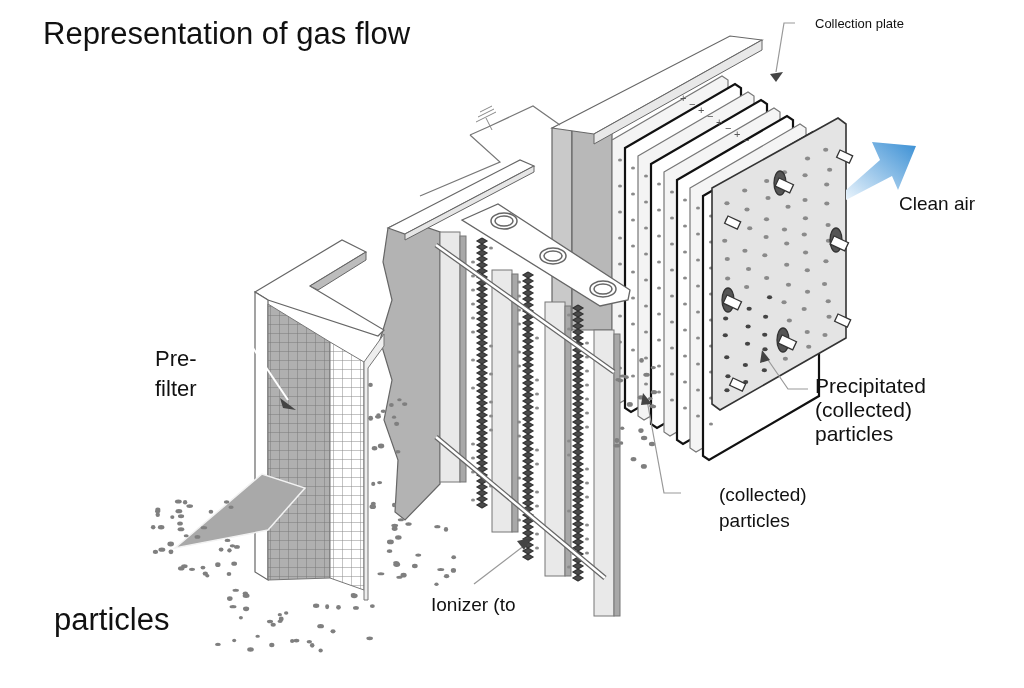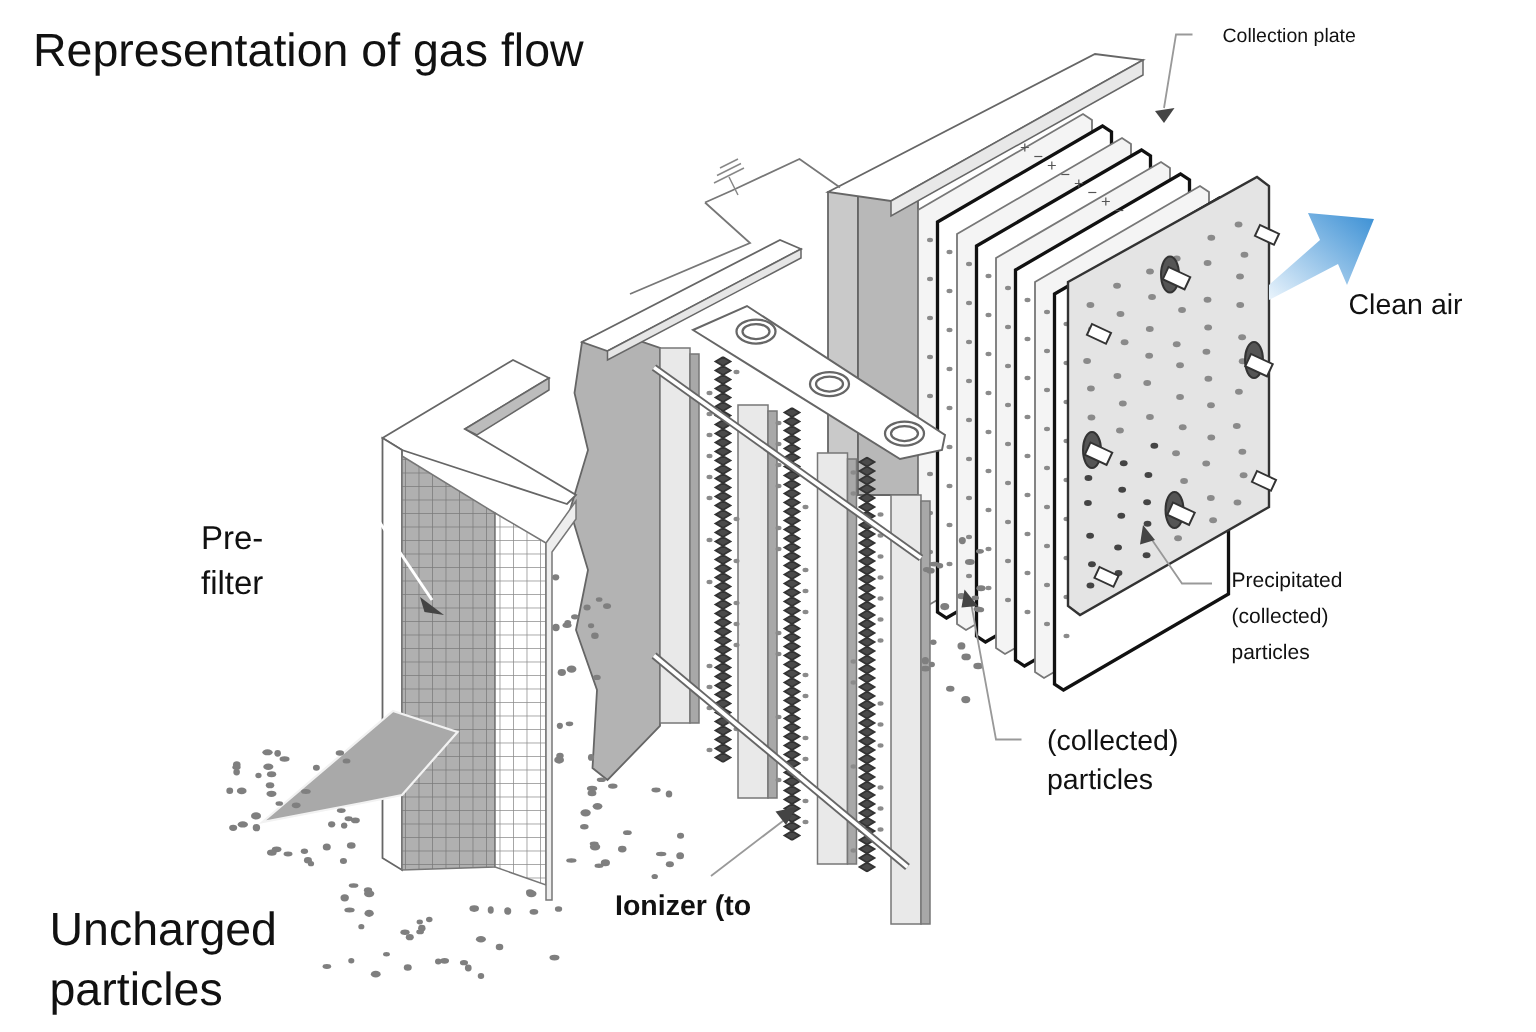--- a/index.html
+++ b/index.html
@@ -1,26 +1,26 @@
 <!DOCTYPE html>
 <html><head>
 <meta charset="utf-8">
 <style>
   html, body { margin: 0; padding: 0; background: #ffffff; }
   body { width: 1024px; height: 688px; position: relative; overflow: hidden; font-family: "Liberation Sans", sans-serif; color: #111; }
   .label { position: absolute; color: #111; font-family: "Liberation Sans", sans-serif; line-height: 1.2; white-space: nowrap; }
   .title { left: 22px; top: 10px; font-size: 31px; line-height: 47px; }
   .l-coll-plate { left: 815px; top: 16px; font-size: 13px; }
   .l-clean-air { left: 899px; top: 193px; font-size: 19px; }
-  .l-precip { left: 821px; top: 374px; font-size: 14px; line-height: 24px; }
+  .l-precip { left: 794px; top: 374px; font-size: 21px; line-height: 24px; }
   .l-collected { left: 698px; top: 482px; font-size: 19px; line-height: 26px; }
-  .l-ionizer { left: 410px; top: 592px; font-size: 19px; line-height: 26px; font-weight: bold; }
+  .l-ionizer { left: 410px; top: 592px; font-size: 19px; line-height: 26px; }
   .l-prefilter { left: 134px; top: 344px; font-size: 22px; line-height: 30px; }
   .l-uncharged { left: 33px; top: 600px; font-size: 31px; line-height: 40px; }
-  .line { display: block; }
+  .line { display: block; margin-left: 21px; }
   svg#diagram { position: absolute; left: 0; top: 0; }
 </style>
 </head>
 <body>
 
 <svg id="diagram" width="1024" height="688" viewBox="0 0 1024 688">
   <defs>
     <linearGradient id="airGrad" x1="0" y1="1" x2="1" y2="0">
       <stop offset="0" stop-color="#eaf4fc"></stop>
       <stop offset="1" stop-color="#3a8fd4"></stop>
@@ -501,15 +501,14 @@
   <span class="line">particles</span>
 </div>
 <div class="label l-ionizer">
   <span class="line">Ionizer (to</span>
 </div>
 <div class="label l-prefilter">
   <span class="line">Pre-</span>
   <span class="line">filter</span>
 </div>
 <div class="label l-uncharged">
-  <span class="line">Uncharged</span>
   <span class="line">particles</span>
 </div>
 
 </body></html>

